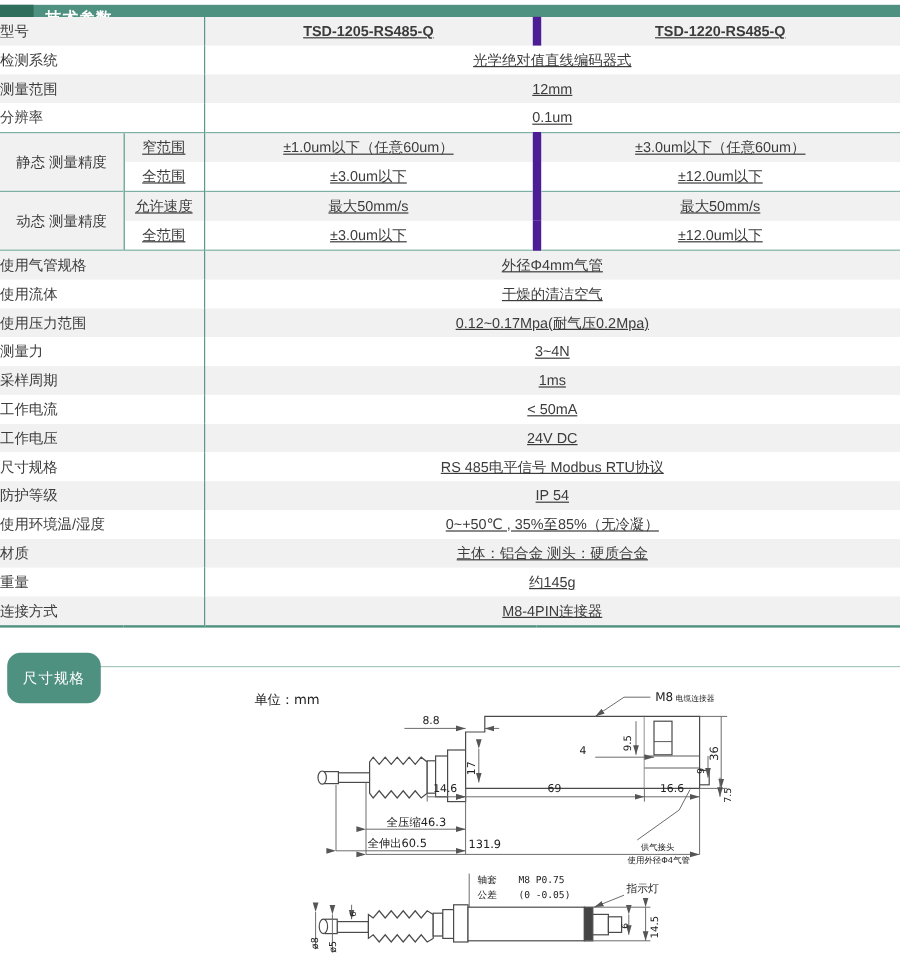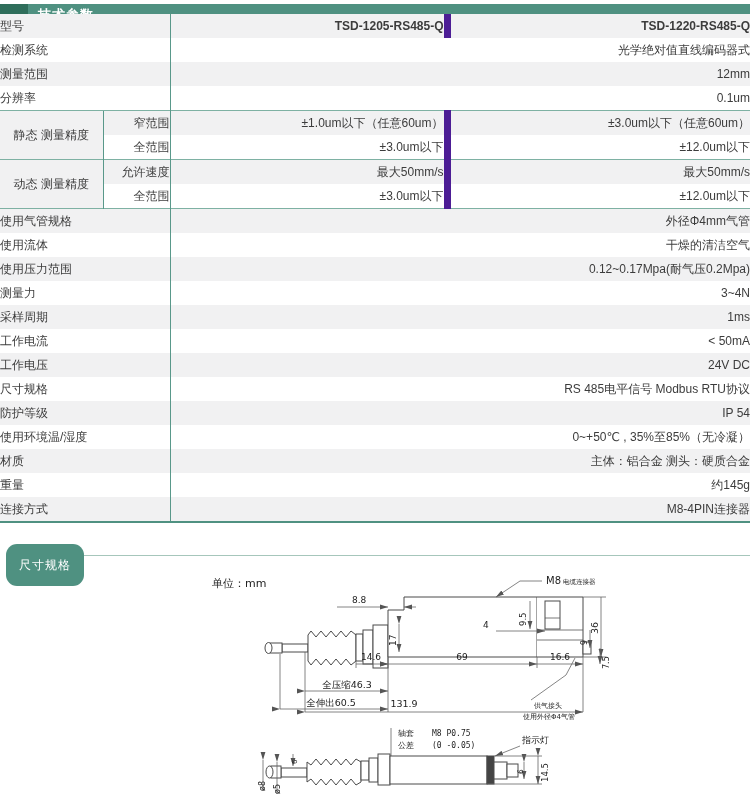--- a/index.html
+++ b/index.html
@@ -9,21 +9,21 @@
   
   .hdr{position:absolute;top:4px;left:0;width:750px;height:22px;background:#4F9181;}
   .hdr-accent{position:absolute;left:0;top:0;width:28px;height:22px;background:#2F6E5B;}
   .hdr-title{position:absolute;left:38px;top:0;height:22px;line-height:22px;
              color:#fff;font-weight:bold;font-size:13px;letter-spacing:1px;}
 
   
   table.spec{position:absolute;top:14px;left:0;width:750px;border-collapse:collapse;table-layout:fixed;}
   table.spec td{height:24px;padding:0;font-size:12px;color:#3c3c3c;overflow:hidden;white-space:nowrap;vertical-align:middle;}
   td.lbl{text-align:left;padding-left:33px;}
-  td.c{text-align:right;}
+  td.c{text-align:center;text-decoration:underline;}
   .bl-main{border-left:1px solid #59988A;}
   .bl-sub{border-left:1px solid #59988A;margin-top:29px;}
   .bl-col2{border-left:7px solid #4c1d95;}
   tr.g td{background:#F1F1F2;}
   tr.sep td{border-top:1px solid #7EB1A3;}
   tr.last td{border-bottom:2px solid #4F9181;margin-left:44px;}
   td.model{font-weight:bold;font-size:13px;color:#222;}
   td.grp2{text-align:center;padding-left:33px;white-space:pre-line;line-height:17px;
           background:linear-gradient(to bottom,#F1F1F2 0,#F1F1F2 50%,#fff 50%);}
 

